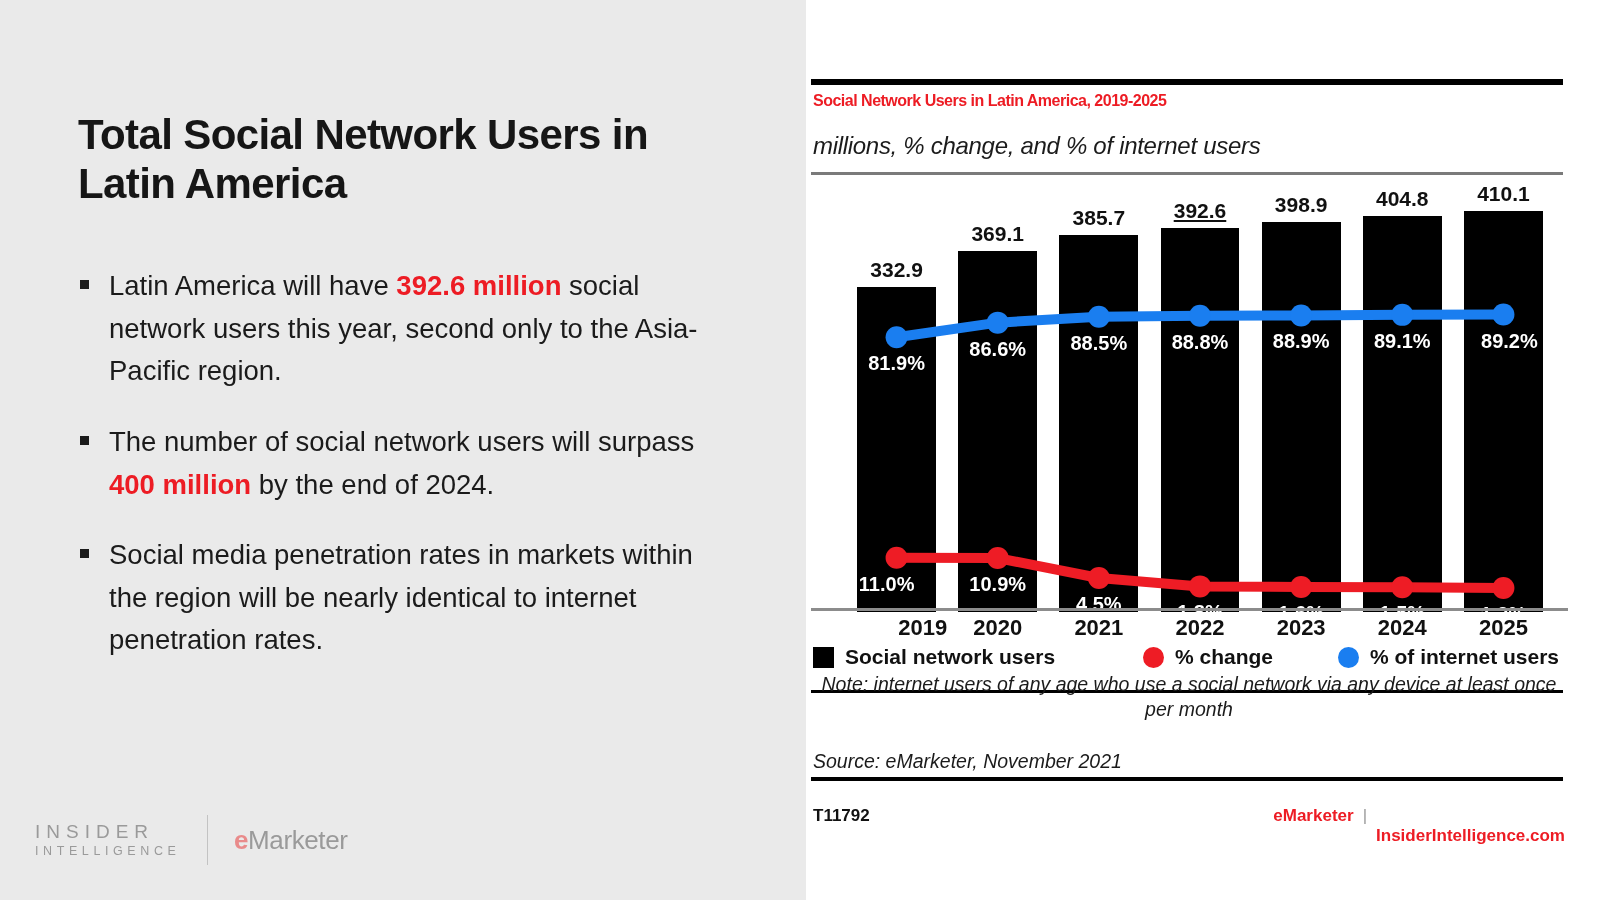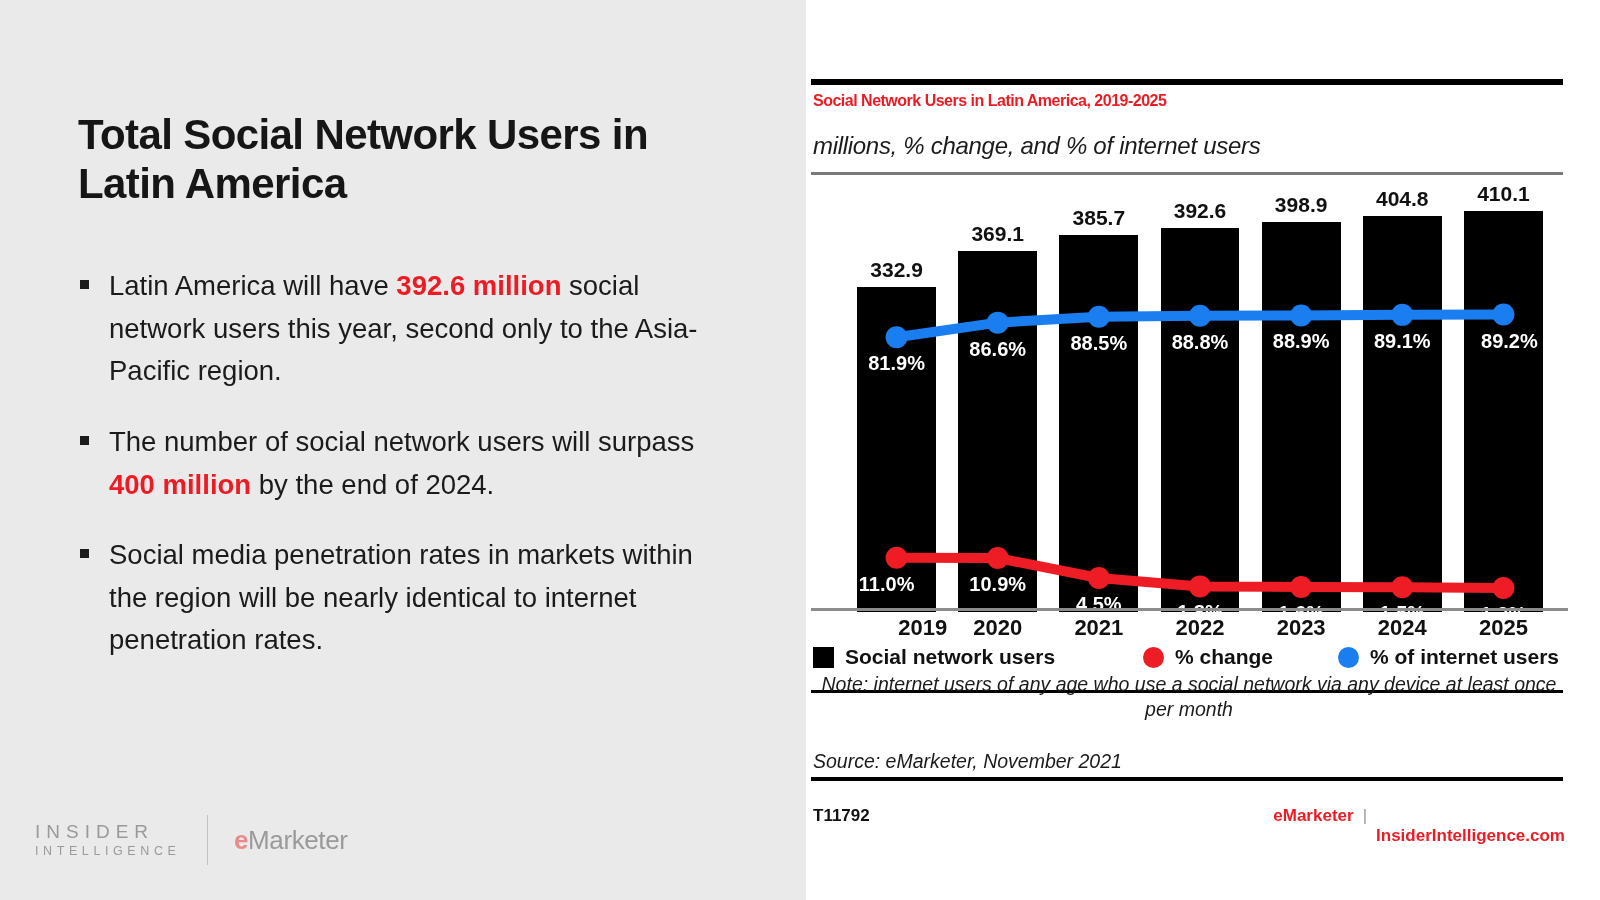--- a/index.html
+++ b/index.html
@@ -183,21 +183,21 @@
       <div class="rule-title"></div>
 
       <div class="plot" id="plot-area">
           <div class="bar" style="left: 46.1257px; width: 78.8914px; height: 325.334px;"></div>
           <div class="bar-label" style="left: 46.1257px; width: 78.8914px; top: 77.6659px;">332.9</div>
           <div class="bar" style="left: 147.269px; width: 78.8914px; height: 360.711px;"></div>
           <div class="bar-label" style="left: 147.269px; width: 78.8914px; top: 42.2886px;">369.1</div>
           <div class="bar" style="left: 248.411px; width: 78.8914px; height: 376.934px;"></div>
           <div class="bar-label" style="left: 248.411px; width: 78.8914px; top: 26.0659px;">385.7</div>
           <div class="bar" style="left: 349.554px; width: 78.8914px; height: 383.677px;"></div>
-          <div class="bar-label" style="left: 349.554px; width: 78.8914px; top: 19.3227px;">392.6</div>
+          <div class="bar-label" style="left: 349.554px; width: 78.8914px; top: 19.3227px; text-decoration: underline;">392.6</div>
           <div class="bar" style="left: 450.697px; width: 78.8914px; height: 389.834px;"></div>
           <div class="bar-label" style="left: 450.697px; width: 78.8914px; top: 13.1659px;">398.9</div>
           <div class="bar" style="left: 551.84px; width: 78.8914px; height: 395.6px;"></div>
           <div class="bar-label" style="left: 551.84px; width: 78.8914px; top: 7.4px;">404.8</div>
           <div class="bar" style="left: 652.983px; width: 78.8914px; height: 400.78px;"></div>
           <div class="bar-label" style="left: 652.983px; width: 78.8914px; top: 2.22045px;">410.1</div>
           <div class="inline-pct" style="left: 46.1257px; width: 78.8914px; top: 172.258px;">81.9%</div>
           <div class="inline-pct" style="left: 147.269px; width: 78.8914px; top: 157.639px;">86.6%</div>
           <div class="inline-pct" style="left: 248.411px; width: 78.8914px; top: 151.73px;">88.5%</div>
           <div class="inline-pct" style="left: 349.554px; width: 78.8914px; top: 150.796px;">88.8%</div>

